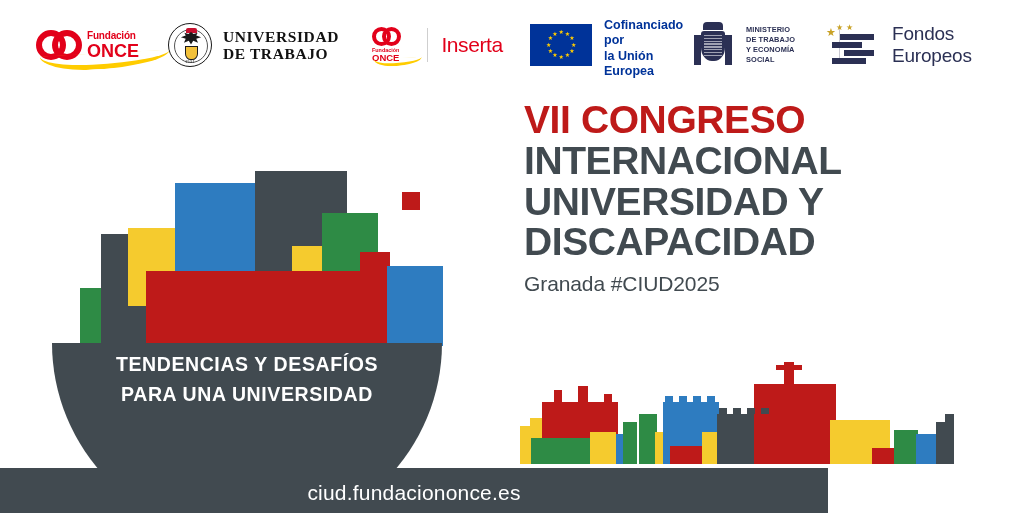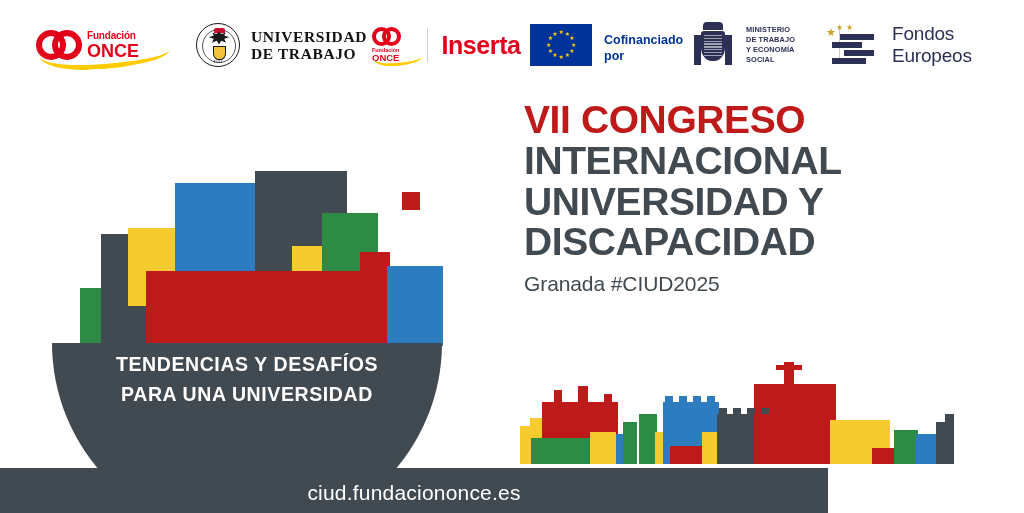--- a/index.html
+++ b/index.html
@@ -37,21 +37,21 @@
   .once-f { font-size: 10px; font-weight: bold; color: #E2001A; letter-spacing: -0.2px; }
   .once-o { font-size: 18px; font-weight: bold; color: #E2001A; letter-spacing: 0px; margin-top: 1px; }
   .once-swoosh {
     position: absolute; left: 4px; bottom: -9px; width: 130px; height: 16px;
     border-bottom: 5px solid #FFCC00;
     border-radius: 0 0 60% 40%/0 0 100% 100%;
     transform: rotate(-3deg);
   }
 
   
-  #logo-ugr { left: 196px; width: 150px; }
+  #logo-ugr { left: 168px; width: 150px; }
   .ugr-wrap { display: flex; align-items: center; }
   .ugr-seal {
     width: 44px; height: 44px; border-radius: 50%;
     border: 1.2px solid #1a1a1a; position: relative; flex: none;
     background: #fff; overflow: hidden;
   }
   .ugr-seal .inner {
     position: absolute; left: 5px; top: 5px; width: 34px; height: 34px;
     border-radius: 50%; border: 1px solid #555;
   }
@@ -92,21 +92,21 @@
   .ins-rings i.r2 { left: 10px; }
   .ins-f { font-size: 5.4px; font-weight: bold; color: #E2001A; margin-top: 1px; }
   .ins-o { font-size: 9.5px; font-weight: bold; color: #E2001A; line-height: 1; }
   .ins-sw {
     position: absolute; left: 2px; bottom: -3px; width: 48px; height: 8px;
     border-bottom: 3px solid #FFCC00;
     border-radius: 0 0 60% 40%/0 0 100% 100%;
     transform: rotate(-3deg);
   }
   .ins-div { width: 1.4px; height: 34px; background: #cfcfcf; margin: 0 13px 0 9px; }
-  .ins-name { font-size: 25px; font-weight: bold; color: #E2001A; letter-spacing: -0.4px; }
+  .ins-name { font-size: 21px; font-weight: normal; color: #E2001A; letter-spacing: -0.4px; }
 
   
   #logo-eu { left: 530px; width: 155px; }
   .eu-wrap { display: flex; align-items: center; }
   .eu-flag {
     width: 62px; height: 42px; background: #003399; position: relative; flex: none;
   }
   .eu-flag .star {
     position: absolute; width: 5px; height: 5px; color: #FFCC00;
     font-size: 6px; line-height: 5px; text-align: center;
@@ -243,20 +243,21 @@
             <span class="star" style="left: 34.75px; top: 29.3253px;">★</span>
             <span class="star" style="left: 28.5px; top: 31px;">★</span>
             <span class="star" style="left: 22.25px; top: 29.3253px;">★</span>
             <span class="star" style="left: 17.6747px; top: 24.75px;">★</span>
             <span class="star" style="left: 16px; top: 18.5px;">★</span>
             <span class="star" style="left: 17.6747px; top: 12.25px;">★</span>
             <span class="star" style="left: 22.25px; top: 7.67468px;">★</span>
           </div>
         <div class="eu-txt">
           <div>Cofinanciado por</div>
+          <div>la Unión Europea</div>
         </div>
       </div>
     </div>
 
     <div class="logo-slot" id="logo-min">
       <div class="min-wrap">
         <div class="min-crest">
           <div class="crown"></div>
           <div class="body"></div>
           <div class="col" style="left:4px;height:30px;"></div>

